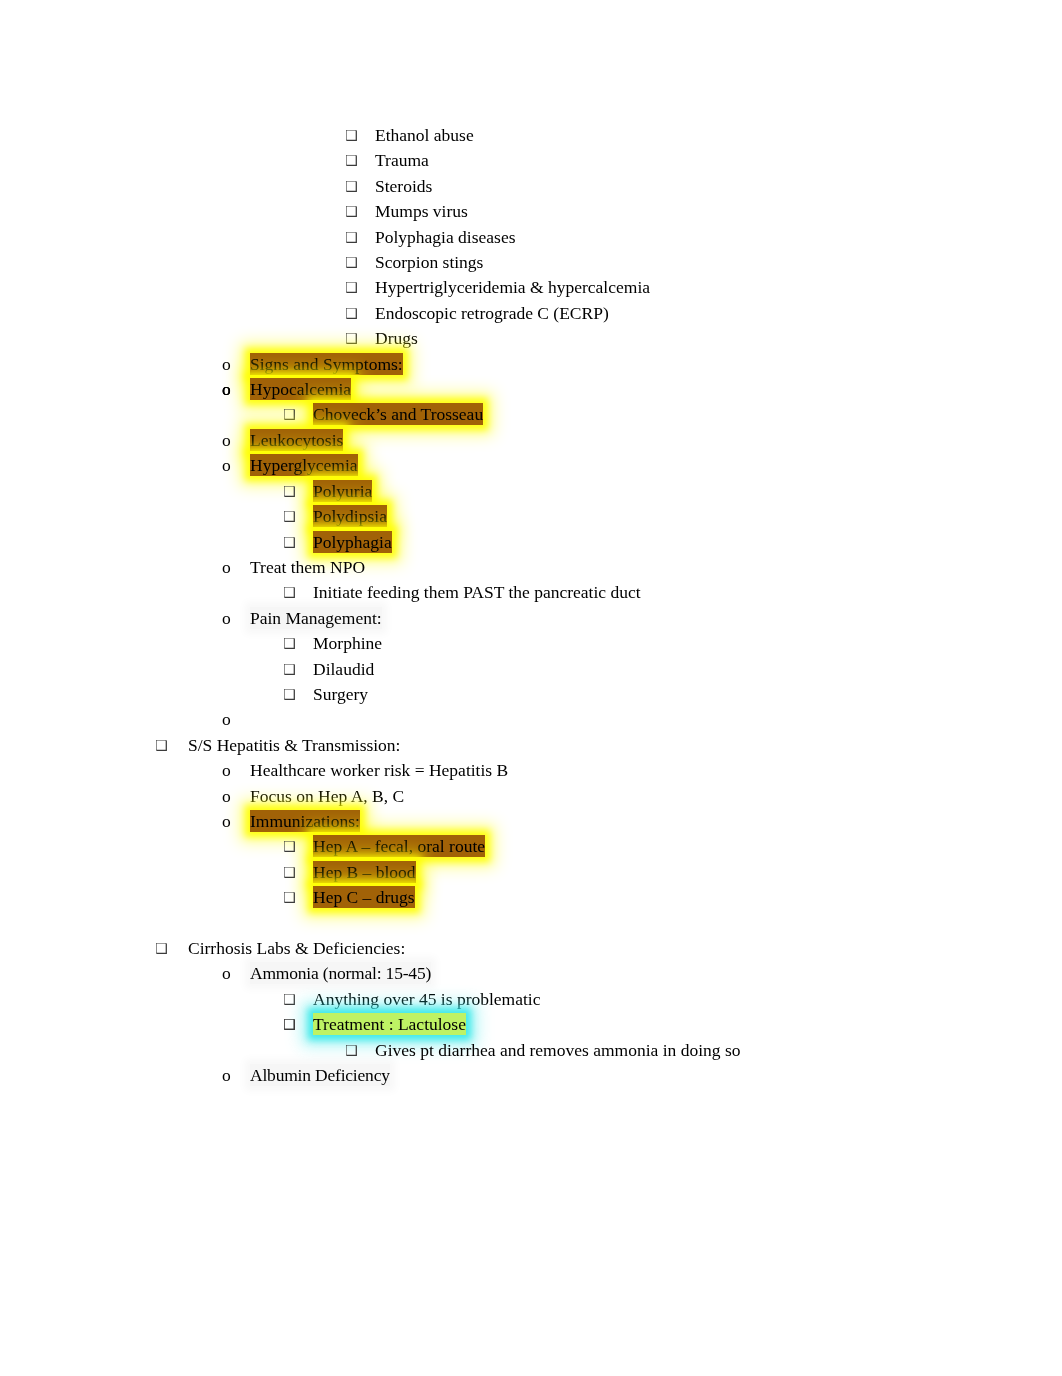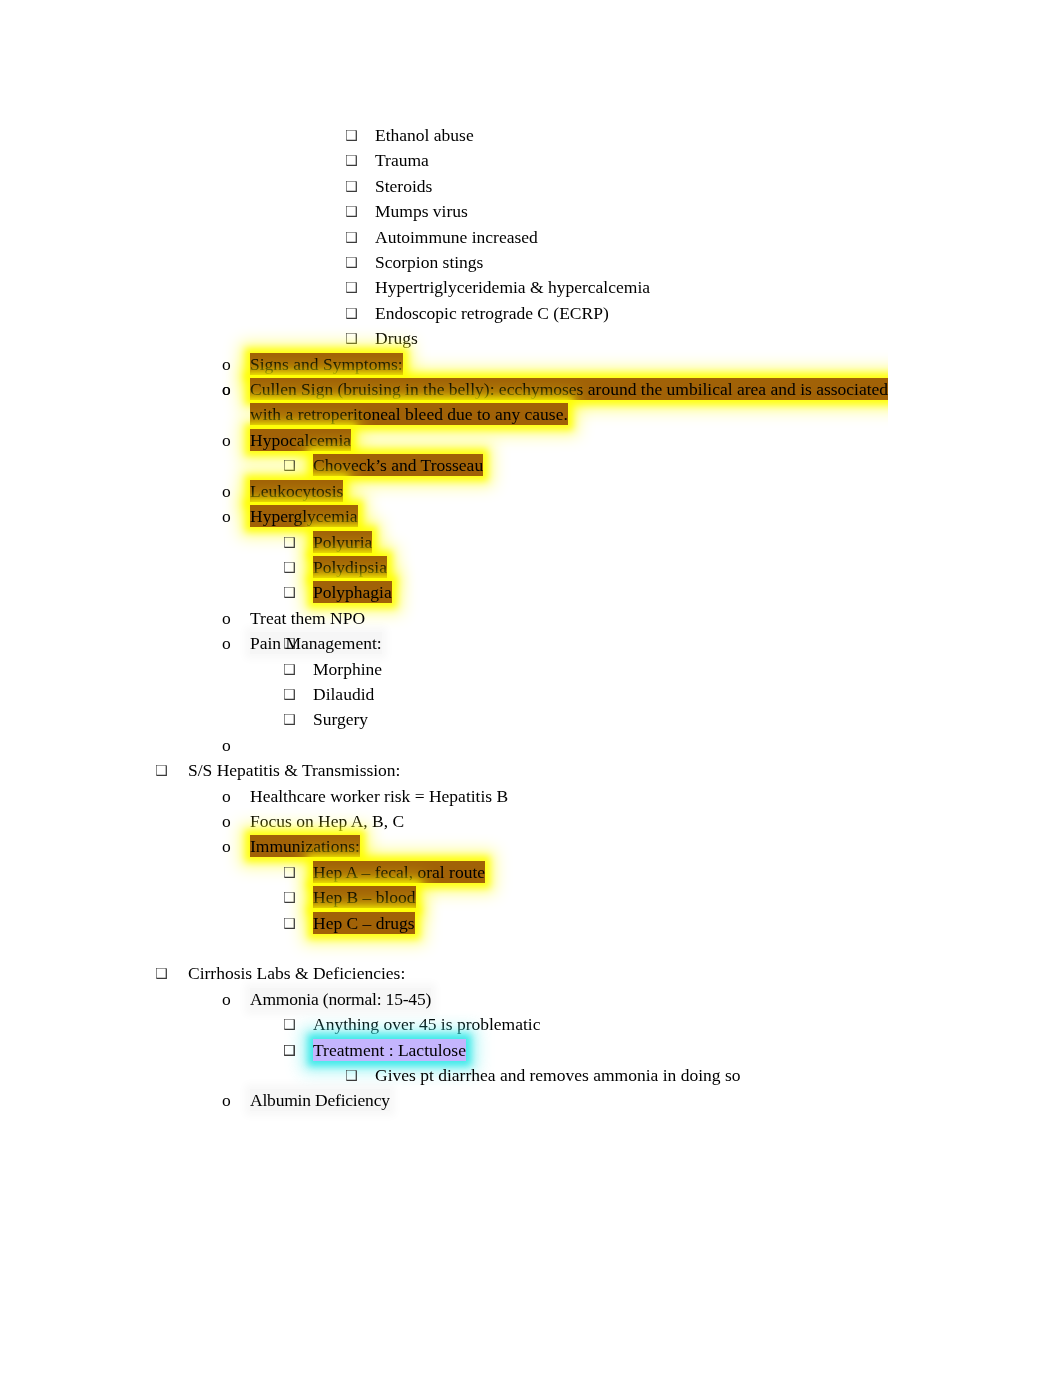--- a/index.html
+++ b/index.html
@@ -71,21 +71,21 @@
 
   
   .hl {
     background-color: #a16207;
     box-shadow:
       0 0 7px 5px rgba(255,255,0,0.88),
       0 0 16px 10px rgba(255,255,0,0.45);
     padding: 1px 0;
   }
   .hl-cyan {
-    background-color: #c4b5fd;
+    background-color: #bef264;
     box-shadow:
       0 0 7px 5px rgba(47,232,232,0.85),
       0 0 16px 11px rgba(47,232,232,0.40);
     padding: 1px 0;
   }
   .hl-gray {
     background-color: rgba(0,0,0,0.035);
     box-shadow: 0 0 8px 5px rgba(0,0,0,0.030);
     padding: 1px 0;
   }
@@ -101,37 +101,37 @@
 <body>
 
 <div id="doc">
   <div class="pad-top"></div>
   <div id="content">
       <div>
         <div class="line lvl4"><span class="bullet">❑</span><span class="txt">Ethanol abuse</span></div>
         <div class="line lvl4"><span class="bullet">❑</span><span class="txt">Trauma</span></div>
         <div class="line lvl4"><span class="bullet">❑</span><span class="txt">Steroids</span></div>
         <div class="line lvl4"><span class="bullet">❑</span><span class="txt">Mumps virus</span></div>
-        <div class="line lvl4"><span class="bullet">❑</span><span class="txt">Autoimmune increased</span></div>
+        <div class="line lvl4"><span class="bullet">❑</span><span class="txt">Polyphagia diseases</span></div>
         <div class="line lvl4"><span class="bullet">❑</span><span class="txt">Scorpion stings</span></div>
         <div class="line lvl4"><span class="bullet">❑</span><span class="txt">Hypertriglyceridemia &amp; hypercalcemia</span></div>
         <div class="line lvl4"><span class="bullet">❑</span><span class="txt">Endoscopic retrograde C (ECRP)</span></div>
         <div class="line lvl4"><span class="bullet">❑</span><span class="txt">Drugs</span></div>
         <div class="line lvl2"><span class="bullet o">o</span><span class="txt hl">Signs and Symptoms:</span></div>
         <div class="line lvl2 wrap"><span class="bullet o">o</span></div>
-        <div class="line lvl2 wrap"><span class="bullet o">o</span><span class="txt hl">Cullen Sign (bruising in the belly): ecchymoses around the umbilical area and is associated with a retroperitoneal bleed due to any cause.</span></div>
+        <div class="line lvl2 wrap"><span class="bullet o">o</span></div>
         <div class="line lvl2"><span class="bullet o">o</span><span class="txt hl">Hypocalcemia</span></div>
         <div class="line lvl3"><span class="bullet">❑</span><span class="txt hl">Choveck’s and Trosseau</span></div>
         <div class="line lvl2"><span class="bullet o">o</span><span class="txt hl">Leukocytosis</span></div>
         <div class="line lvl2"><span class="bullet o">o</span><span class="txt hl">Hyperglycemia</span></div>
         <div class="line lvl3"><span class="bullet">❑</span><span class="txt hl">Polyuria</span></div>
         <div class="line lvl3"><span class="bullet">❑</span><span class="txt hl">Polydipsia</span></div>
         <div class="line lvl3"><span class="bullet">❑</span><span class="txt hl">Polyphagia</span></div>
         <div class="line lvl2"><span class="bullet o">o</span><span class="txt">Treat them NPO</span></div>
-        <div class="line lvl3"><span class="bullet">❑</span></div>
+        <div class="line lvl3"><span class="bullet">❑</span><span class="txt">Initiate feeding them PAST the pancreatic duct</span></div>
         <div class="line lvl2"><span class="bullet o">o</span><span class="txt hl-gray">Pain Management:</span></div>
         <div class="line lvl3"><span class="bullet">❑</span><span class="txt">Morphine</span></div>
         <div class="line lvl3"><span class="bullet">❑</span><span class="txt">Dilaudid</span></div>
         <div class="line lvl3"><span class="bullet">❑</span><span class="txt">Surgery</span></div>
         <div class="line lvl2"><span class="bullet o">o</span></div>
       </div>
       <div class="spacer"></div>
       <div>
         <div class="line lvl1"><span class="bullet">❑</span><span class="txt">S/S Hepatitis &amp; Transmission:</span></div>
         <div class="line lvl2"><span class="bullet o">o</span><span class="txt">Healthcare worker risk = Hepatitis B</span></div>

